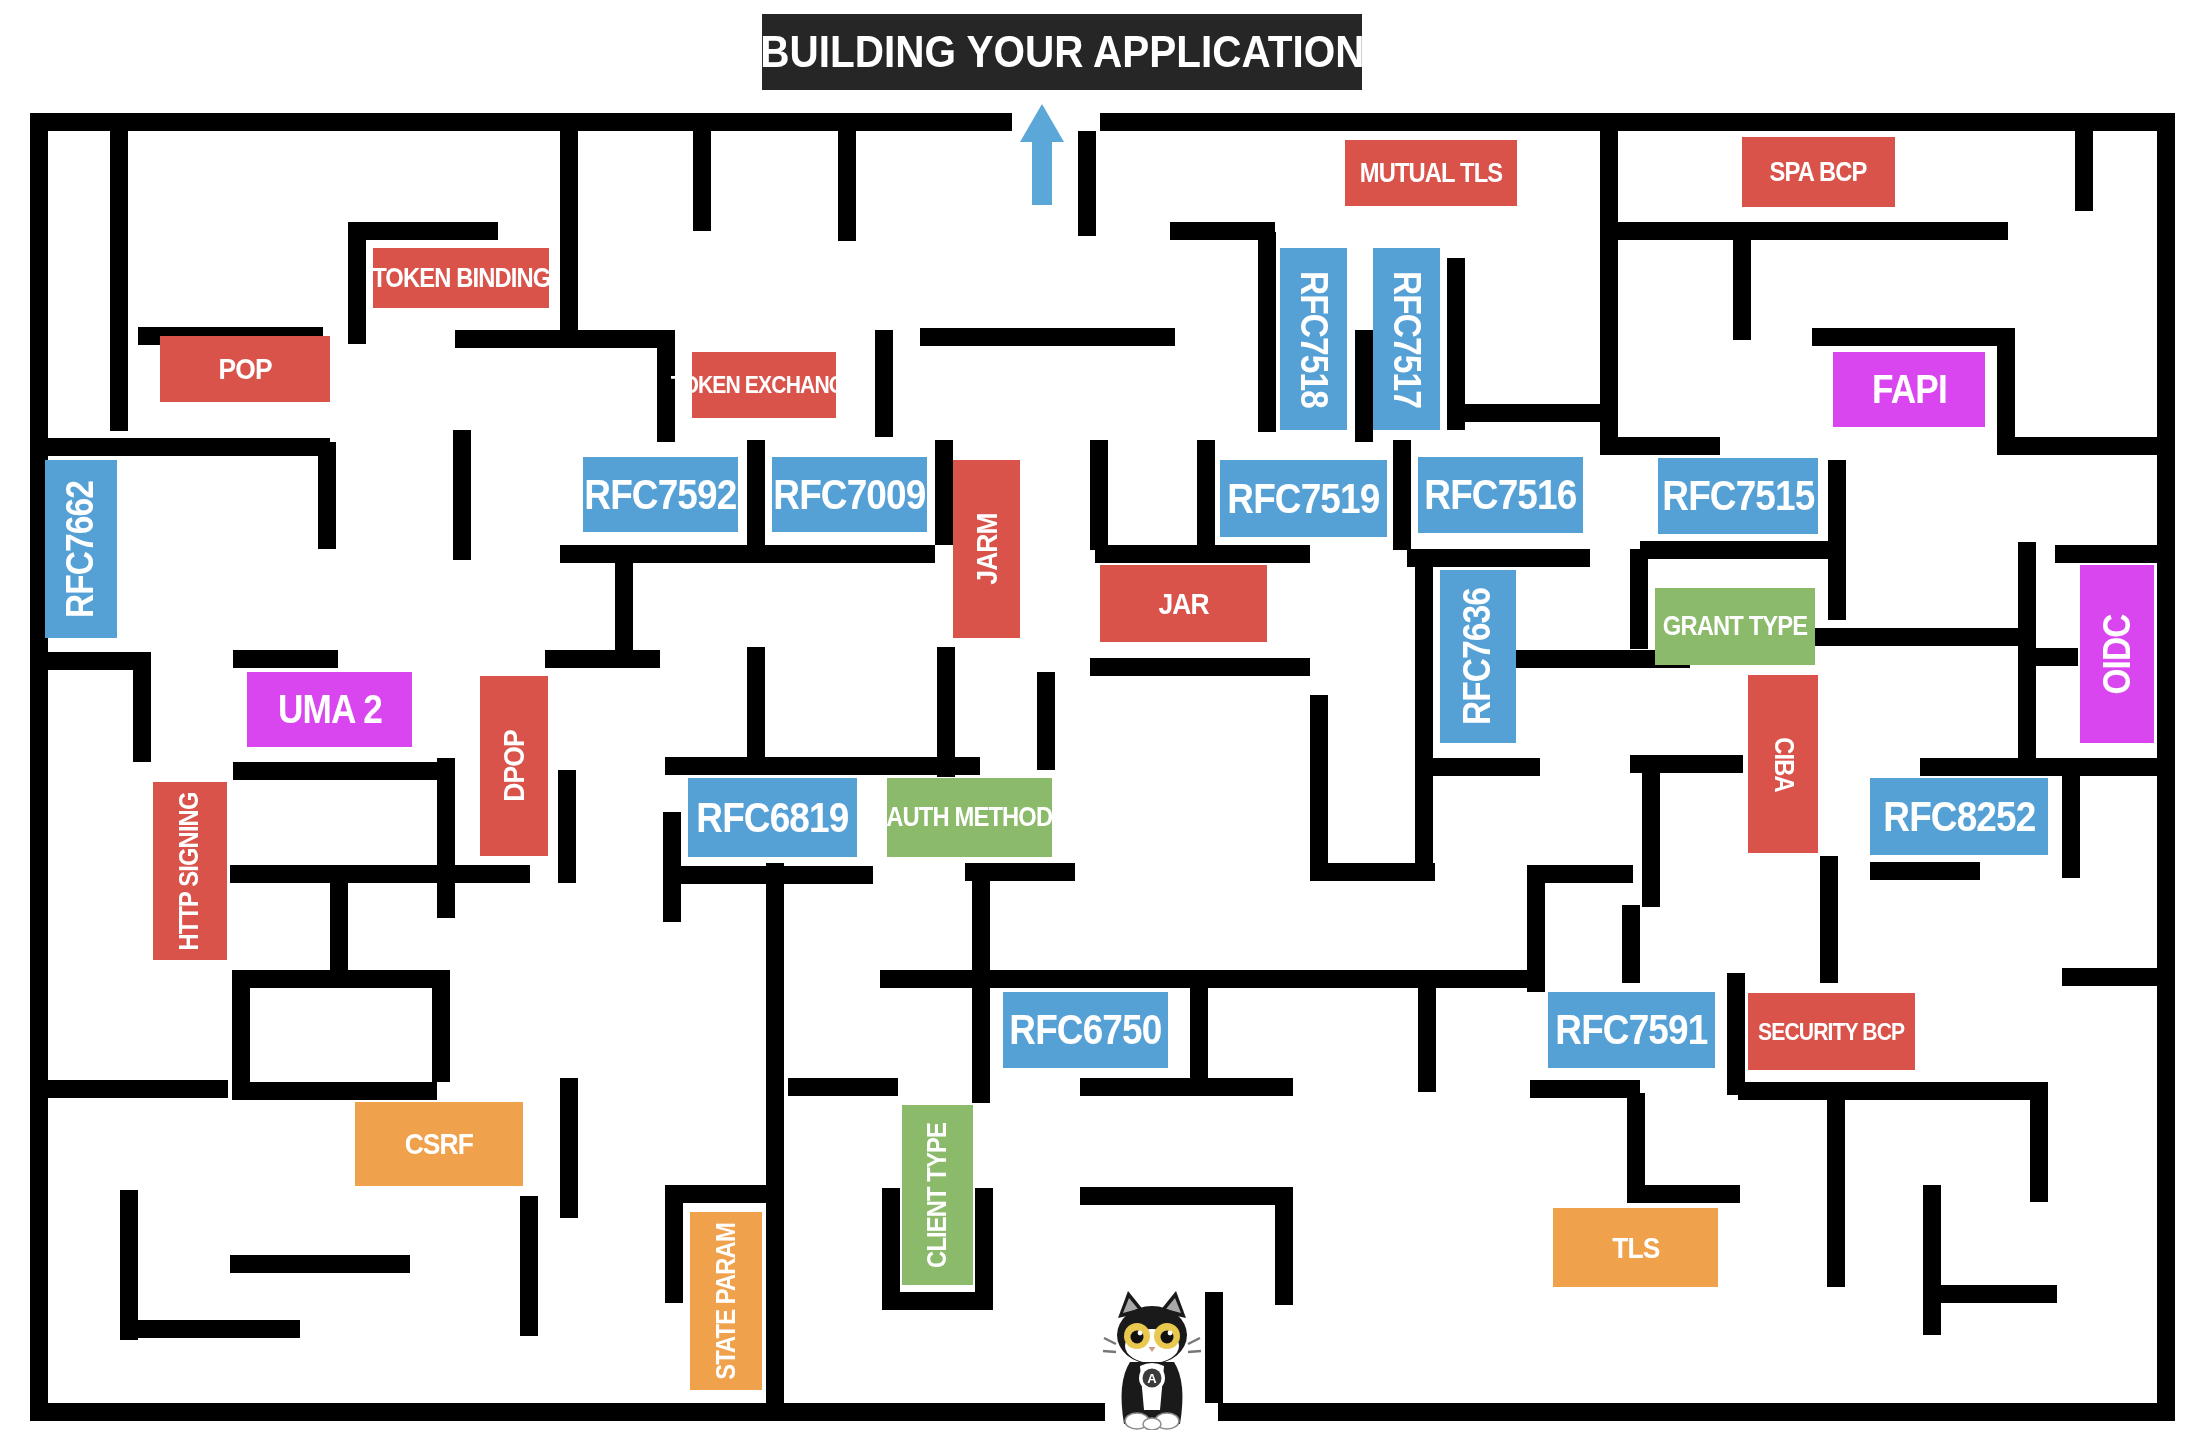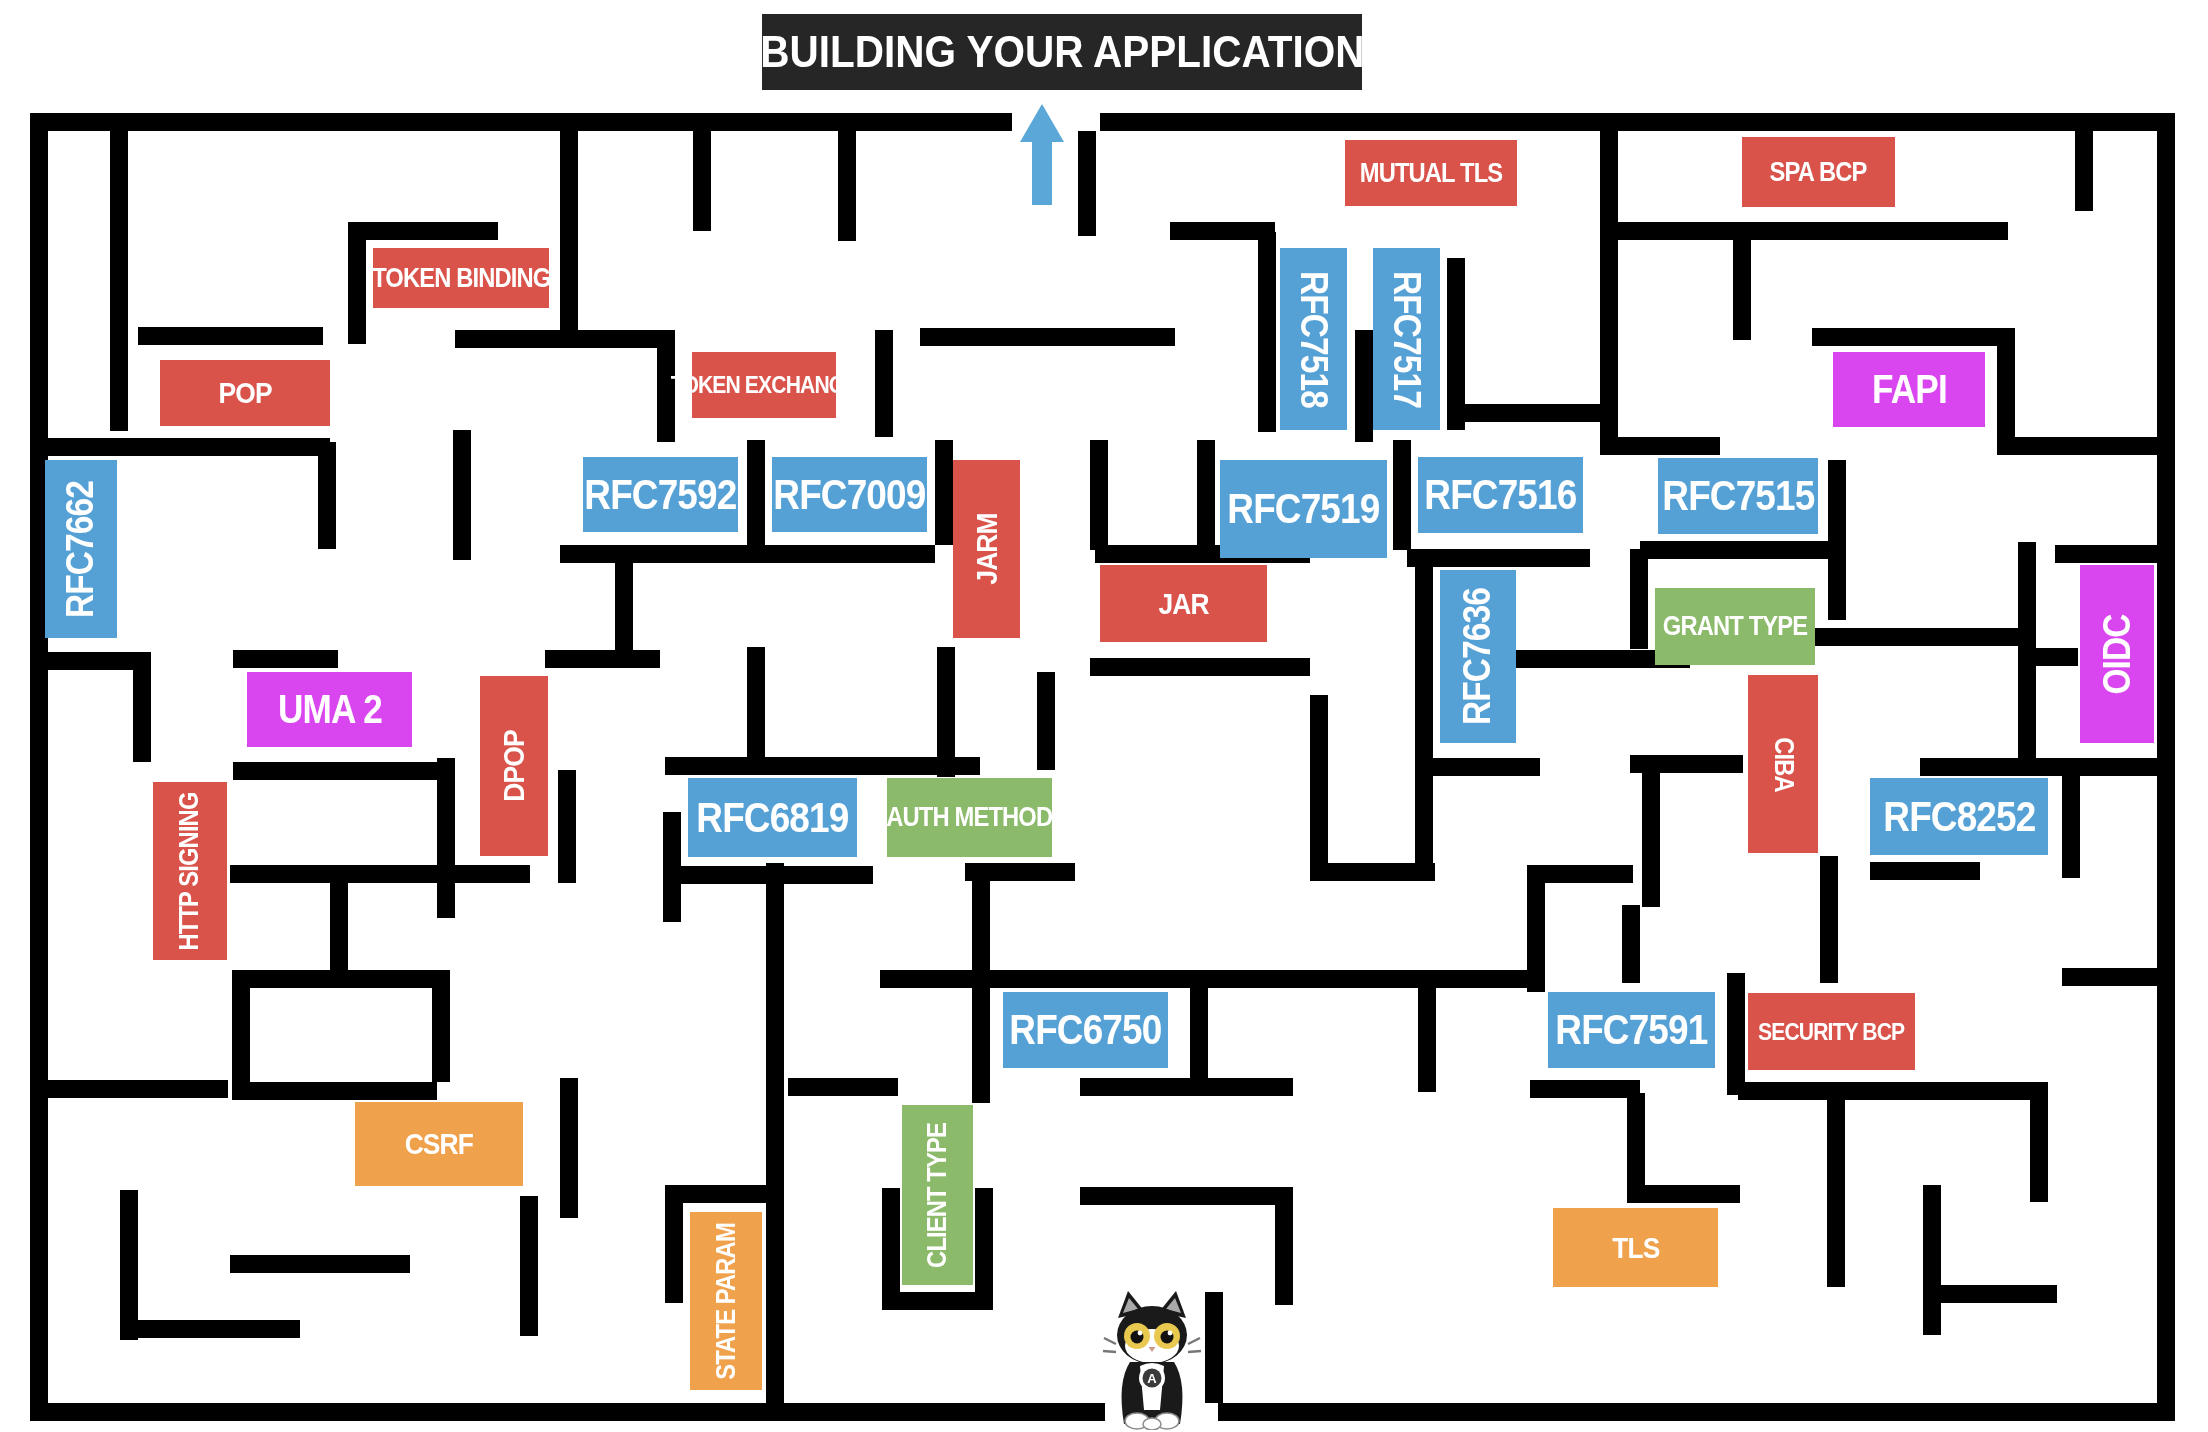--- a/index.html
+++ b/index.html
@@ -158,21 +158,21 @@
       <div class="wall" style="left: 1418px; top: 972px; width: 18px; height: 120px;"></div>
       <div class="wall" style="left: 788px; top: 1078px; width: 110px; height: 18px;"></div>
       <div class="wall" style="left: 233px; top: 650px; width: 105px; height: 18px;"></div>
       <div class="wall" style="left: 453px; top: 430px; width: 18px; height: 130px;"></div>
       <div class="wall" style="left: 615px; top: 563px; width: 18px; height: 95px;"></div>
     </div>
 
   <div class="lbl c-blue vup fs38" style="left:45px;top:460px;width:72px;height:178px">
       <span>RFC7662</span>
     </div>
-  <div class="lbl c-red fs30" style="left:160px;top:360px;width:170px;height:66px">
+  <div class="lbl c-red fs30" style="left:160px;top:336px;width:170px;height:66px">
       <span>POP</span>
     </div>
   <div class="lbl c-red fs27" style="left:373px;top:248px;width:176px;height:60px">
       <span>TOKEN BINDING</span>
     </div>
   <div class="lbl c-red fs24" style="left:692px;top:352px;width:144px;height:66px">
       <span>TOKEN EXCHANGE</span>
     </div>
   <div class="lbl c-blue fs42" style="left:583px;top:457px;width:155px;height:75px">
       <span>RFC7592</span>
@@ -188,21 +188,21 @@
     </div>
   <div class="lbl c-red fs27" style="left:1345px;top:140px;width:172px;height:66px">
       <span>MUTUAL TLS</span>
     </div>
   <div class="lbl c-blue vdown fs38" style="left:1280px;top:248px;width:67px;height:182px">
       <span>RFC7518</span>
     </div>
   <div class="lbl c-blue vdown fs38" style="left:1373px;top:248px;width:67px;height:182px">
       <span>RFC7517</span>
     </div>
-  <div class="lbl c-blue fs42" style="left:1220px;top:460px;width:167px;height:98px">
+  <div class="lbl c-blue fs42" style="left:1220px;top:460px;width:167px;height:77px">
       <span>RFC7519</span>
     </div>
   <div class="lbl c-blue fs42" style="left:1418px;top:457px;width:165px;height:76px">
       <span>RFC7516</span>
     </div>
   <div class="lbl c-blue vup fs38" style="left:1440px;top:570px;width:76px;height:173px">
       <span>RFC7636</span>
     </div>
   <div class="lbl c-blue fs42" style="left:1658px;top:458px;width:160px;height:76px">
       <span>RFC7515</span>

